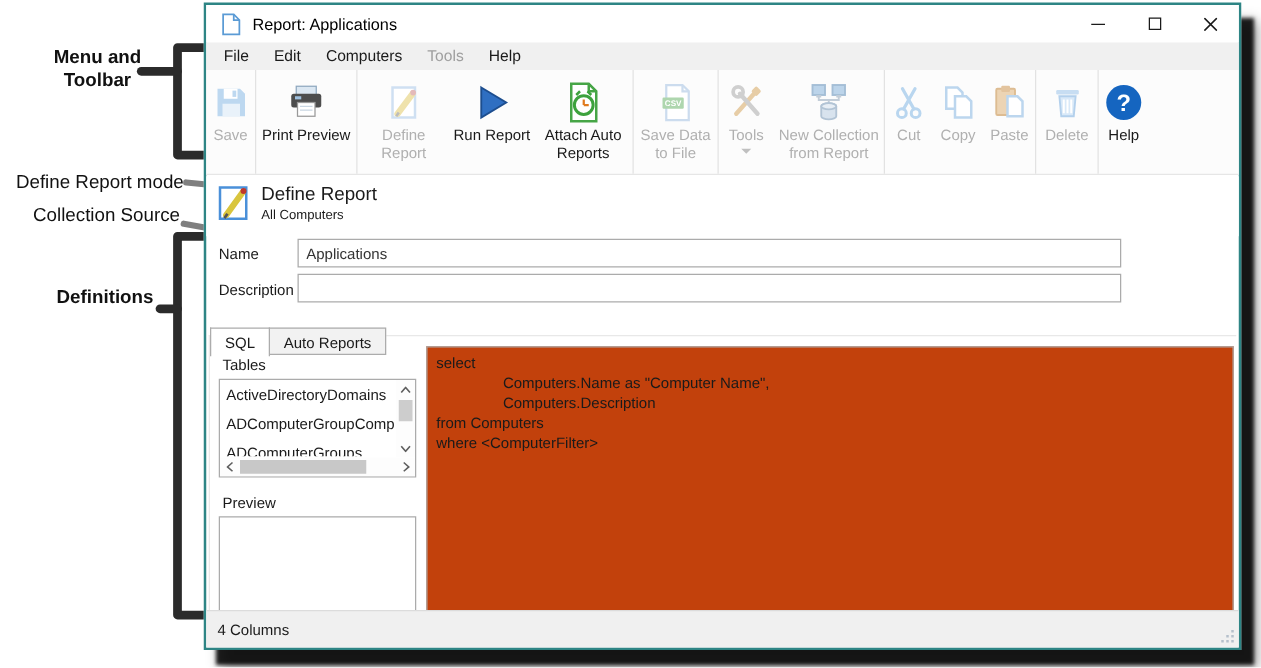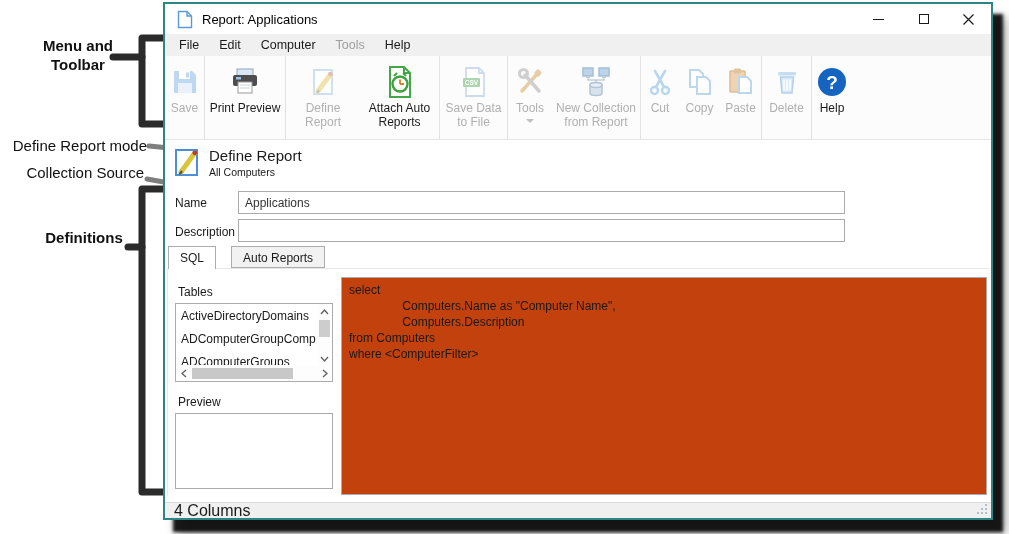--- a/index.html
+++ b/index.html
@@ -45,24 +45,24 @@
   .w39{width:39px}.w80{width:80px}.w74{width:74px}.w67{width:67px}.w68{width:68px}
   .w79{width:79px}.w44{width:44px}.w88{width:88px}.w38{width:38px}.w41{width:41px}
   .w49{width:49px}.w40{width:40px}
 
   .defband { position:absolute; top:137px; left:0; right:0; height:48px; background:#fff; }
   .defband .dicon { position:absolute; left:9px; top:4px; }
   .def-title { position:absolute; left:44px; top:6px; font-size:15px; color:#1a1a1a; }
   .def-sub { position:absolute; left:44px; top:25px; font-size:10.5px; font-weight:400; color:#1a1a1a; }
 
   .flabel { position:absolute; font-size:12px; color:#1a1a1a; }
-  .field { position:absolute; left:73px; width:607px; height:23px; border:1px solid #ababab;
+  .field { position:absolute; left:73px; width:659px; height:23px; border:1px solid #ababab;
            font-family:"Liberation Sans",sans-serif; font-size:12px; padding:0 6px; color:#333; background:#fff; }
 
-  .tabstrip { position:absolute; top:242px; left:3px; display:flex; z-index:2;gap:16px; }
+  .tabstrip { position:absolute; top:258px; left:3px; display:flex; z-index:2; }
   .tab { height:22px; padding:4px 11px 0; font-size:12px; color:#1a1a1a; background:#f2f2f2;
          border:1px solid #acacac; margin-right:-1px; }
   .tab.active { background:#fff; border-bottom:none; height:23px; z-index:3; }
   .pageline { position:absolute; left:2px; right:2px; top:264px; height:1px; background:#e8e8e8; }
   .pageleft { position:absolute; left:2px; top:264px; height:229px; width:1px; background:#e8e8e8; }
 
   .listbox { position:absolute; background:#fff; border:1px solid #ababab; }
   #tables-list  { left:10px; top:299px; width:158px; height:79px; }
   #columns-list { left:10px; top:409px; width:158px; height:76px; }
   .lb-items { position:absolute; left:1px; top:1px; right:16px; bottom:16px; overflow:hidden; }
@@ -70,23 +70,23 @@
   .lb-vscroll { position:absolute; right:0; top:0; bottom:15px; width:15px; background:#fdfdfd; }
   .lb-hscroll { position:absolute; left:0; right:0; bottom:0; height:15px; background:#fdfdfd; }
   .sb-arrow { position:absolute; width:15px; height:15px; display:flex; align-items:center; justify-content:center; }
   .vthumb { position:absolute; left:2px; right:2px; top:16px; height:17px; background:#cdcdcd; }
   .hthumb { position:absolute; top:2px; bottom:2px; left:16px; width:101px; background:#c8c8c8; }
 
   .sqlbox { position:absolute; left:176px; top:273px; width:646px; height:218px; border:1px solid #ababab;
             background:#c2410c; font-family:"Liberation Sans",sans-serif; font-size:12px; line-height:16px;
             padding:4px 7px; white-space:pre; tab-size:16; color:#1a1a1a; overflow:hidden; }
 
-  .statusbar { position:absolute; left:0; right:0; bottom:0; height:16px; background:#f0f0f0;
+  .statusbar { position:absolute; left:0; right:0; bottom:0; height:30px; background:#f0f0f0;
                border-top:1px solid #dcdcdc; display:flex; align-items:center; padding-left:9px;
-               font-size:16px; color:#1a1a1a; }
+               font-size:12px; color:#1a1a1a; }
   .grip { position:absolute; right:2px; bottom:2px; }
 </style>
 </head>
 <body>
 
 <div id="canvas">
 
   <svg id="callouts" width="1009" height="534" viewBox="0 0 1009 534">
     <g stroke="#2b2b2b" stroke-width="7" fill="none" stroke-linecap="round" stroke-linejoin="round">
       <path d="M171,38 H142 V124 H171"></path>
@@ -133,21 +133,21 @@
           <svg width="11" height="11" viewBox="0 0 11 11">
             <path d="M0.5,0.5 L10.5,10.5 M10.5,0.5 L0.5,10.5" stroke="#1a1a1a" stroke-width="1.2"></path>
           </svg>
         </div>
       </div>
     </div>
 
     <div class="menubar">
       <span class="mitem">File</span>
       <span class="mitem">Edit</span>
-      <span class="mitem">Computer</span>
+      <span class="mitem">Computers</span>
       <span class="mitem disabled">Tools</span>
       <span class="mitem">Help</span>
     </div>
 
     <div class="toolbar">
 
       <div class="tbtn disabled w39">
         <span class="ticon">
           <svg width="32" height="32" viewBox="0 0 32 32">
             <path d="M5 5 h18 l4 4 v18 h-22 z" fill="#bdd8f0"></path>
@@ -179,20 +179,28 @@
           <svg width="32" height="32" viewBox="0 0 32 32">
             <rect x="7" y="4" width="18" height="24" fill="#fff" stroke="#cfe0f2" stroke-width="2"></rect>
             <path d="M11 25 L23 9" stroke="#efe2ac" stroke-width="5" stroke-linecap="round"></path>
             <circle cx="23.5" cy="8" r="2.3" fill="#e4baba"></circle>
             <path d="M10 27 L12 24" stroke="#bcbcbc" stroke-width="2"></path>
           </svg>
         </span>
         <span class="tlabel">Define Report</span>
       </div>
 
+      <div class="tbtn w67">
+        <span class="ticon">
+          <svg width="32" height="32" viewBox="0 0 32 32">
+            <path d="M7 4 L27 16 L7 28 Z" fill="#2f6fc2" stroke="#1d4e8f" stroke-width="1.5"></path>
+          </svg>
+        </span>
+        <span class="tlabel">Run Report</span>
+      </div>
 
 
       <div class="tbtn w79">
         <span class="ticon">
           <svg width="32" height="34" viewBox="0 0 32 34">
             <path d="M6 2 h14 l6 6 v24 h-20 z" fill="#fff" stroke="#46a546" stroke-width="2"></path>
             <path d="M20 2 v6 h6" fill="none" stroke="#46a546" stroke-width="2"></path>
             <path d="M10 11 L13 8 M22 11 L19 8" stroke="#3da23d" stroke-width="2"></path>
             <circle cx="16" cy="19" r="7.5" fill="#fff" stroke="#3da23d" stroke-width="2.4"></circle>
             <path d="M16 19 V14.5 M16 19 L20 19" stroke="#e07b1f" stroke-width="1.8"></path>

